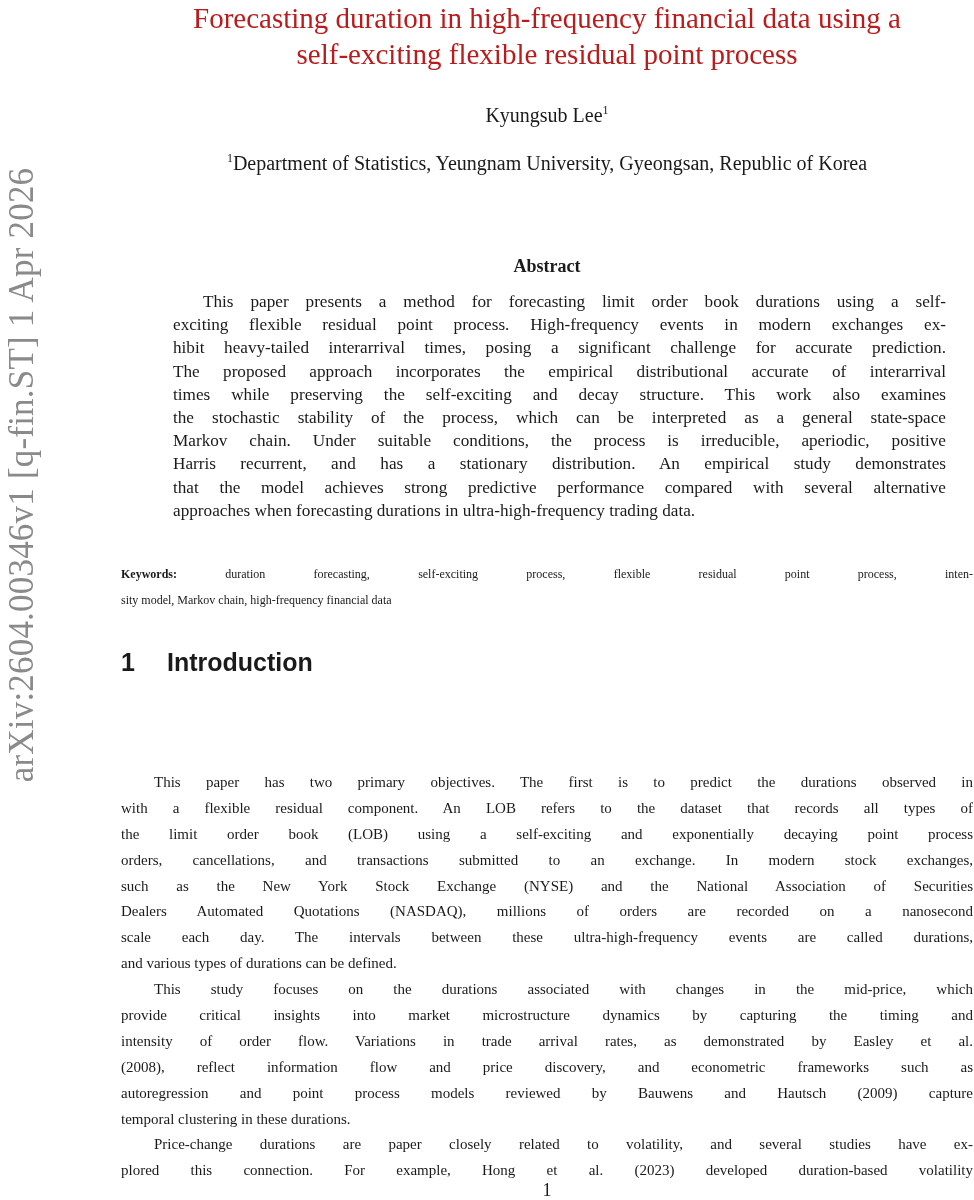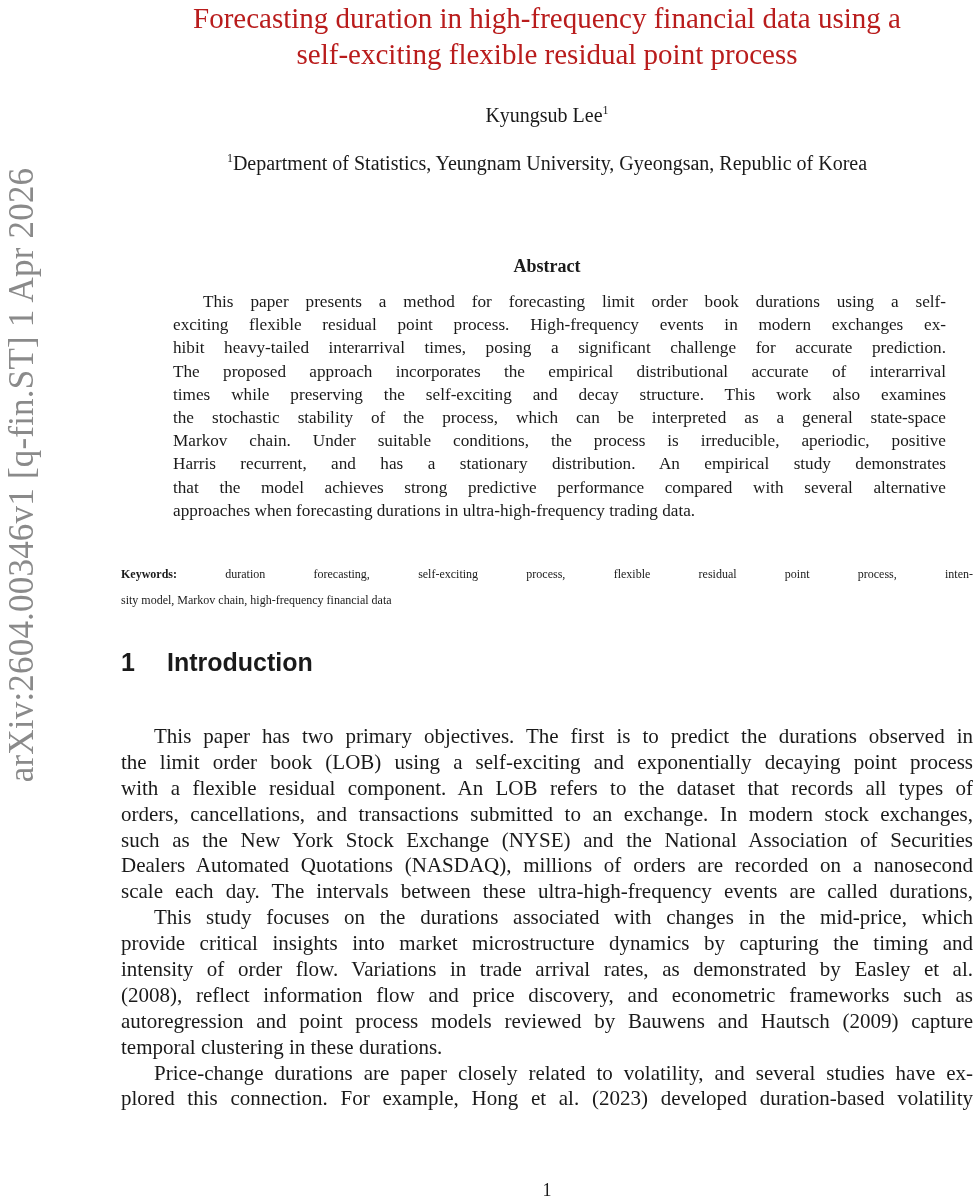--- a/index.html
+++ b/index.html
@@ -51,21 +51,21 @@
   .abstract .line { height: 23.2px; line-height: 23.2px; }
   .abstract .indent { padding-left: 30px; }
   .keywords { left: 121px; width: 852px; top: 562px; font-size: 12px; }
   .keywords .line { height: 25.5px; line-height: 25.5px; }
   .kw-label { font-weight: bold; }
   .section {
     position: absolute; left: 121px; top: 648px;
     font-family: Liberation Sans, sans-serif; font-weight: bold; font-size: 25px;
   }
   .section .num { display: inline-block; width: 46px; }
-  .body { left: 121px; width: 852px; top: 724px; font-size: 21px; }
+  .body { left: 121px; width: 852px; top: 770px; font-size: 15px; }
   .body .line { height: 25.9px; line-height: 25.9px; }
   .body .indent { padding-left: 33px; }
   .page-number {
     position: absolute; left: 120px; width: 854px; top: 1180px;
     text-align: center; font-family: "Liberation Serif", serif; font-size: 18px;
   }
 </style>
 </head>
 <body>
 
@@ -105,26 +105,27 @@
   <span class="line"><span class="kw-label">Keywords:</span> <span>duration forecasting, self-exciting process, flexible residual point process, inten-</span></span>
   <span class="line last">sity model, Markov chain, high-frequency financial data</span>
 </div>
 
 <div class="section">
   <span class="num">1</span><span>Introduction</span>
 </div>
 
 <div class="lines body">
   <span class="line indent">This paper has two primary objectives. The first is to predict the durations observed in</span>
+  <span class="line">with a flexible residual component. An LOB refers to the dataset that records all types of</span>
   <span class="line">the limit order book (LOB) using a self-exciting and exponentially decaying point process</span>
-  <span class="line">with a flexible residual component. An LOB refers to the dataset that records all types of</span>
   <span class="line">orders, cancellations, and transactions submitted to an exchange. In modern stock exchanges,</span>
   <span class="line">such as the New York Stock Exchange (NYSE) and the National Association of Securities</span>
   <span class="line">Dealers Automated Quotations (NASDAQ), millions of orders are recorded on a nanosecond</span>
   <span class="line">scale each day. The intervals between these ultra-high-frequency events are called durations,</span>
+  <span class="line last">and various types of durations can be defined.</span>
   <span class="line indent">This study focuses on the durations associated with changes in the mid-price, which</span>
   <span class="line">provide critical insights into market microstructure dynamics by capturing the timing and</span>
   <span class="line">intensity of order flow. Variations in trade arrival rates, as demonstrated by Easley et al.</span>
   <span class="line">(2008), reflect information flow and price discovery, and econometric frameworks such as</span>
   <span class="line">autoregression and point process models reviewed by Bauwens and Hautsch (2009) capture</span>
   <span class="line last">temporal clustering in these durations.</span>
   <span class="line indent">Price-change durations are paper closely related to volatility, and several studies have ex-</span>
   <span class="line">plored this connection. For example, Hong et al. (2023) developed duration-based volatility</span>
 </div>
 

